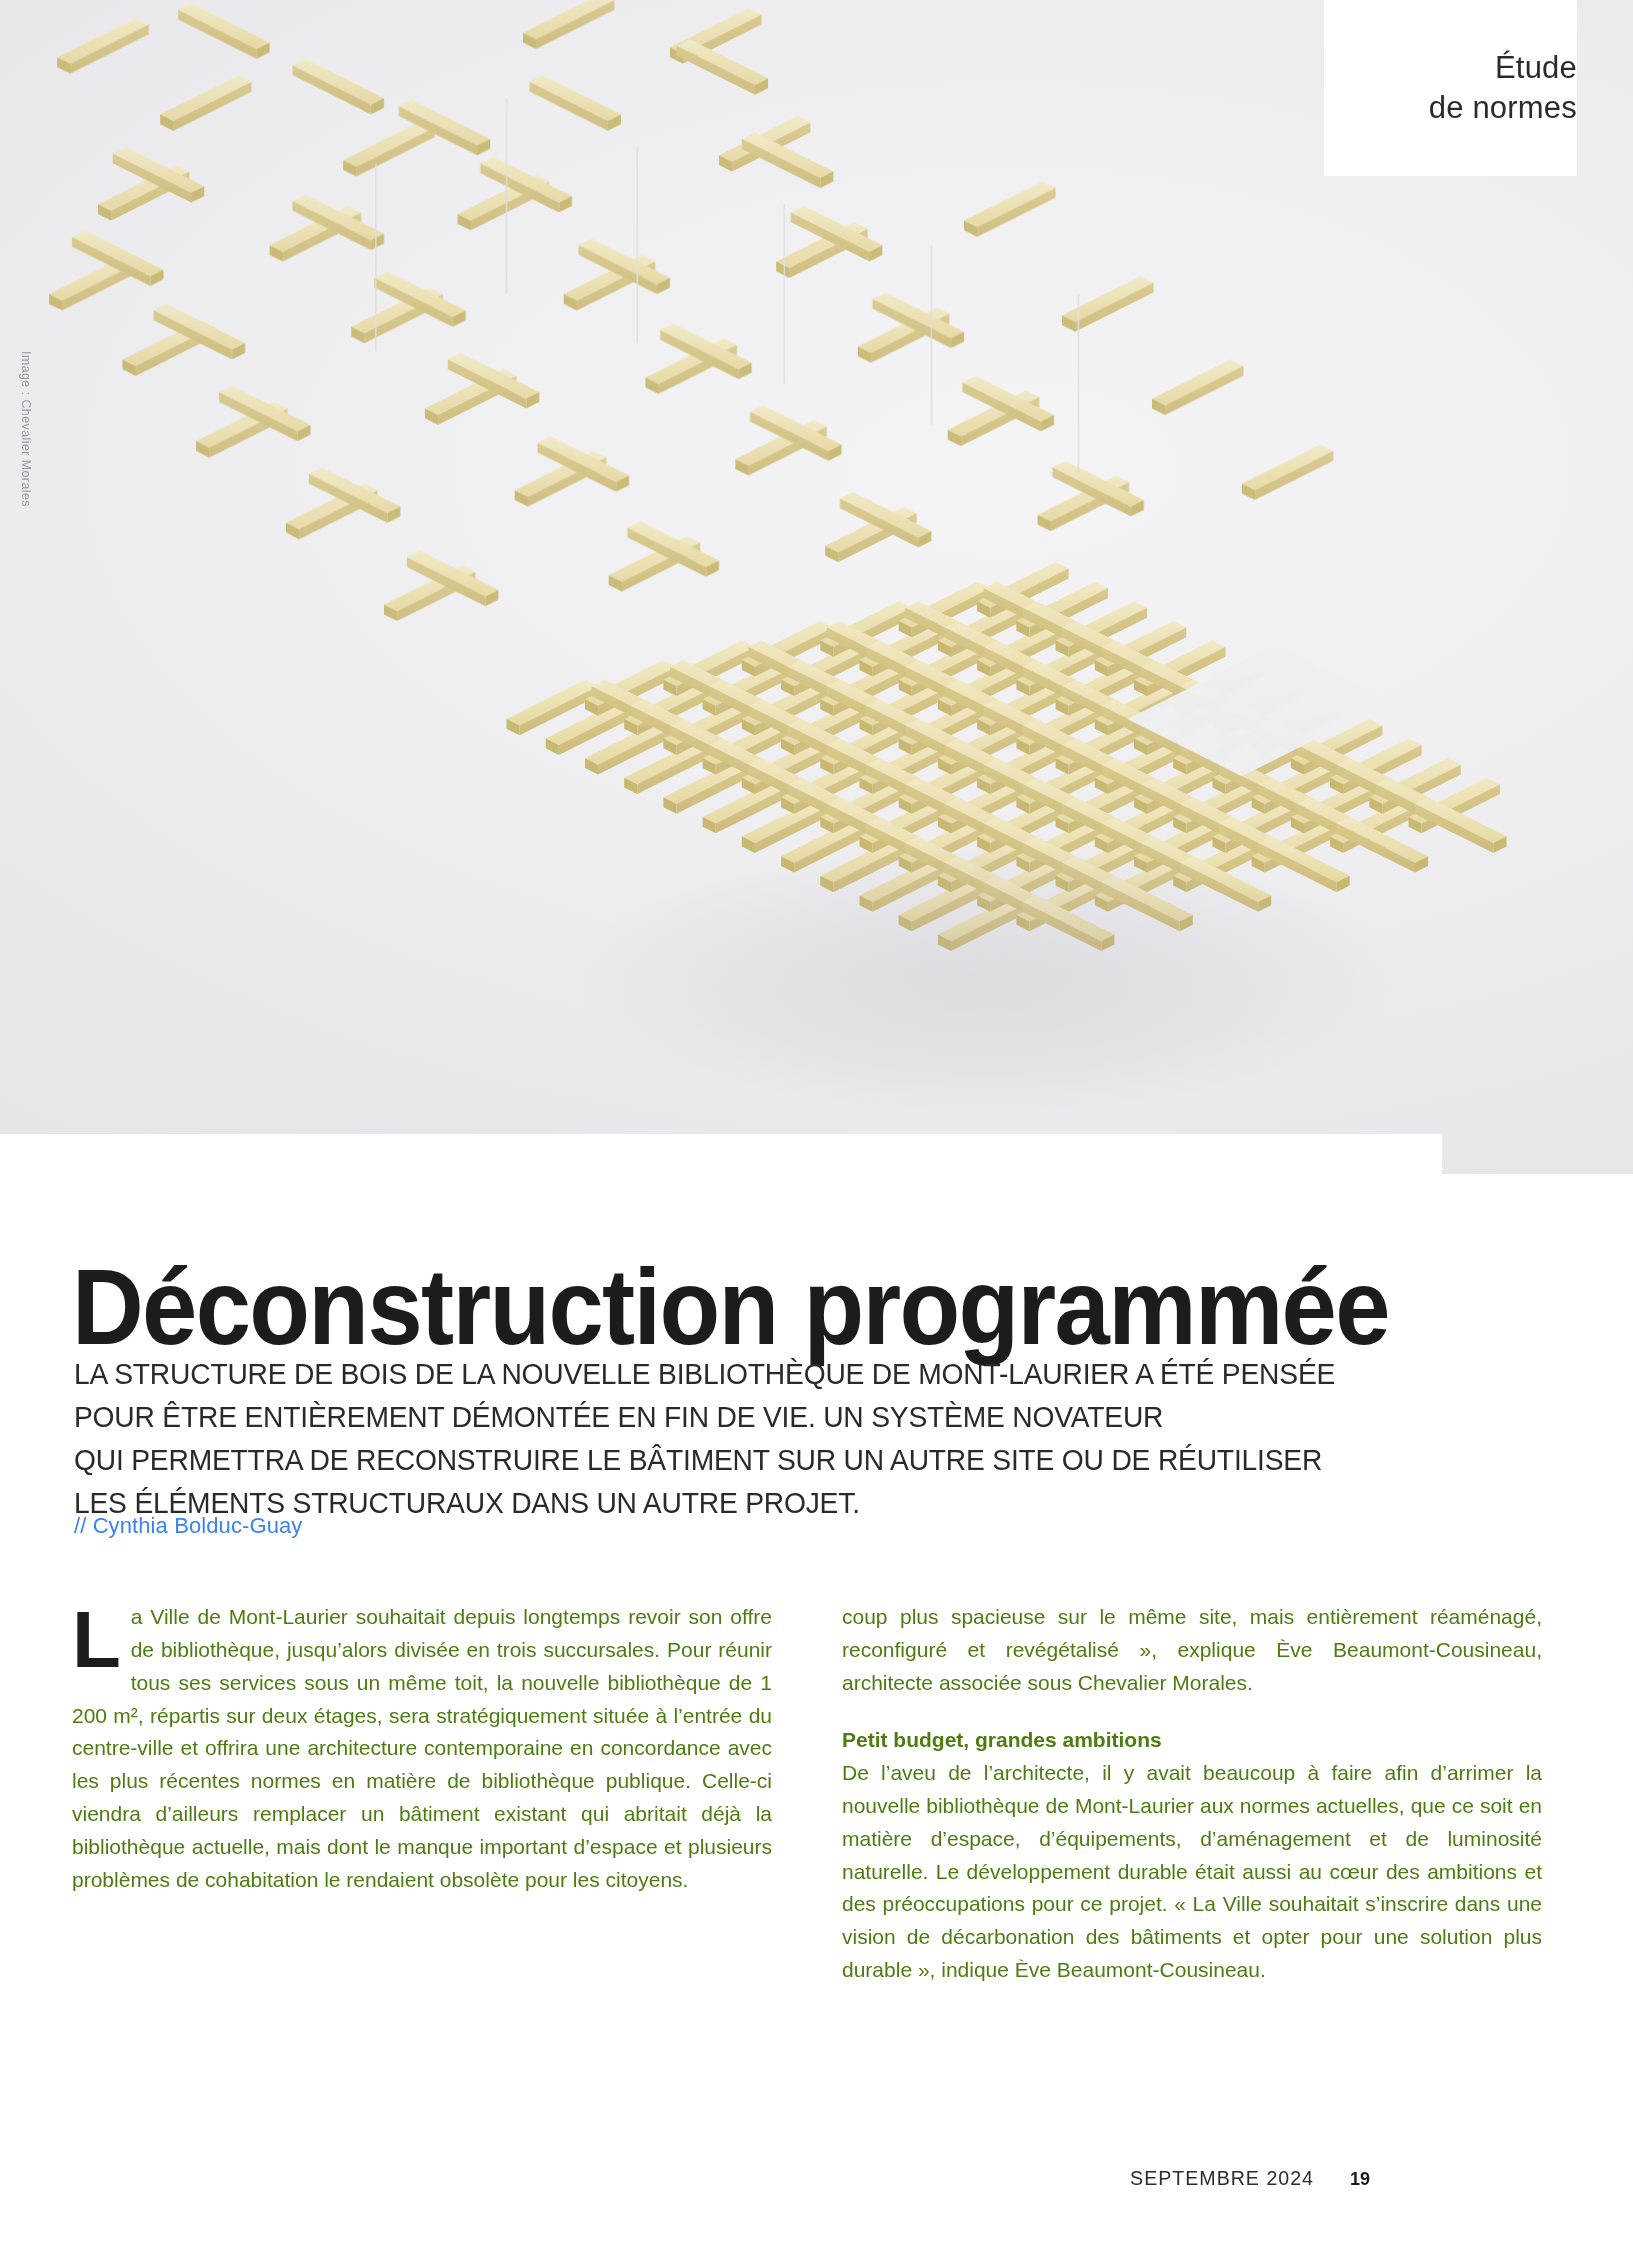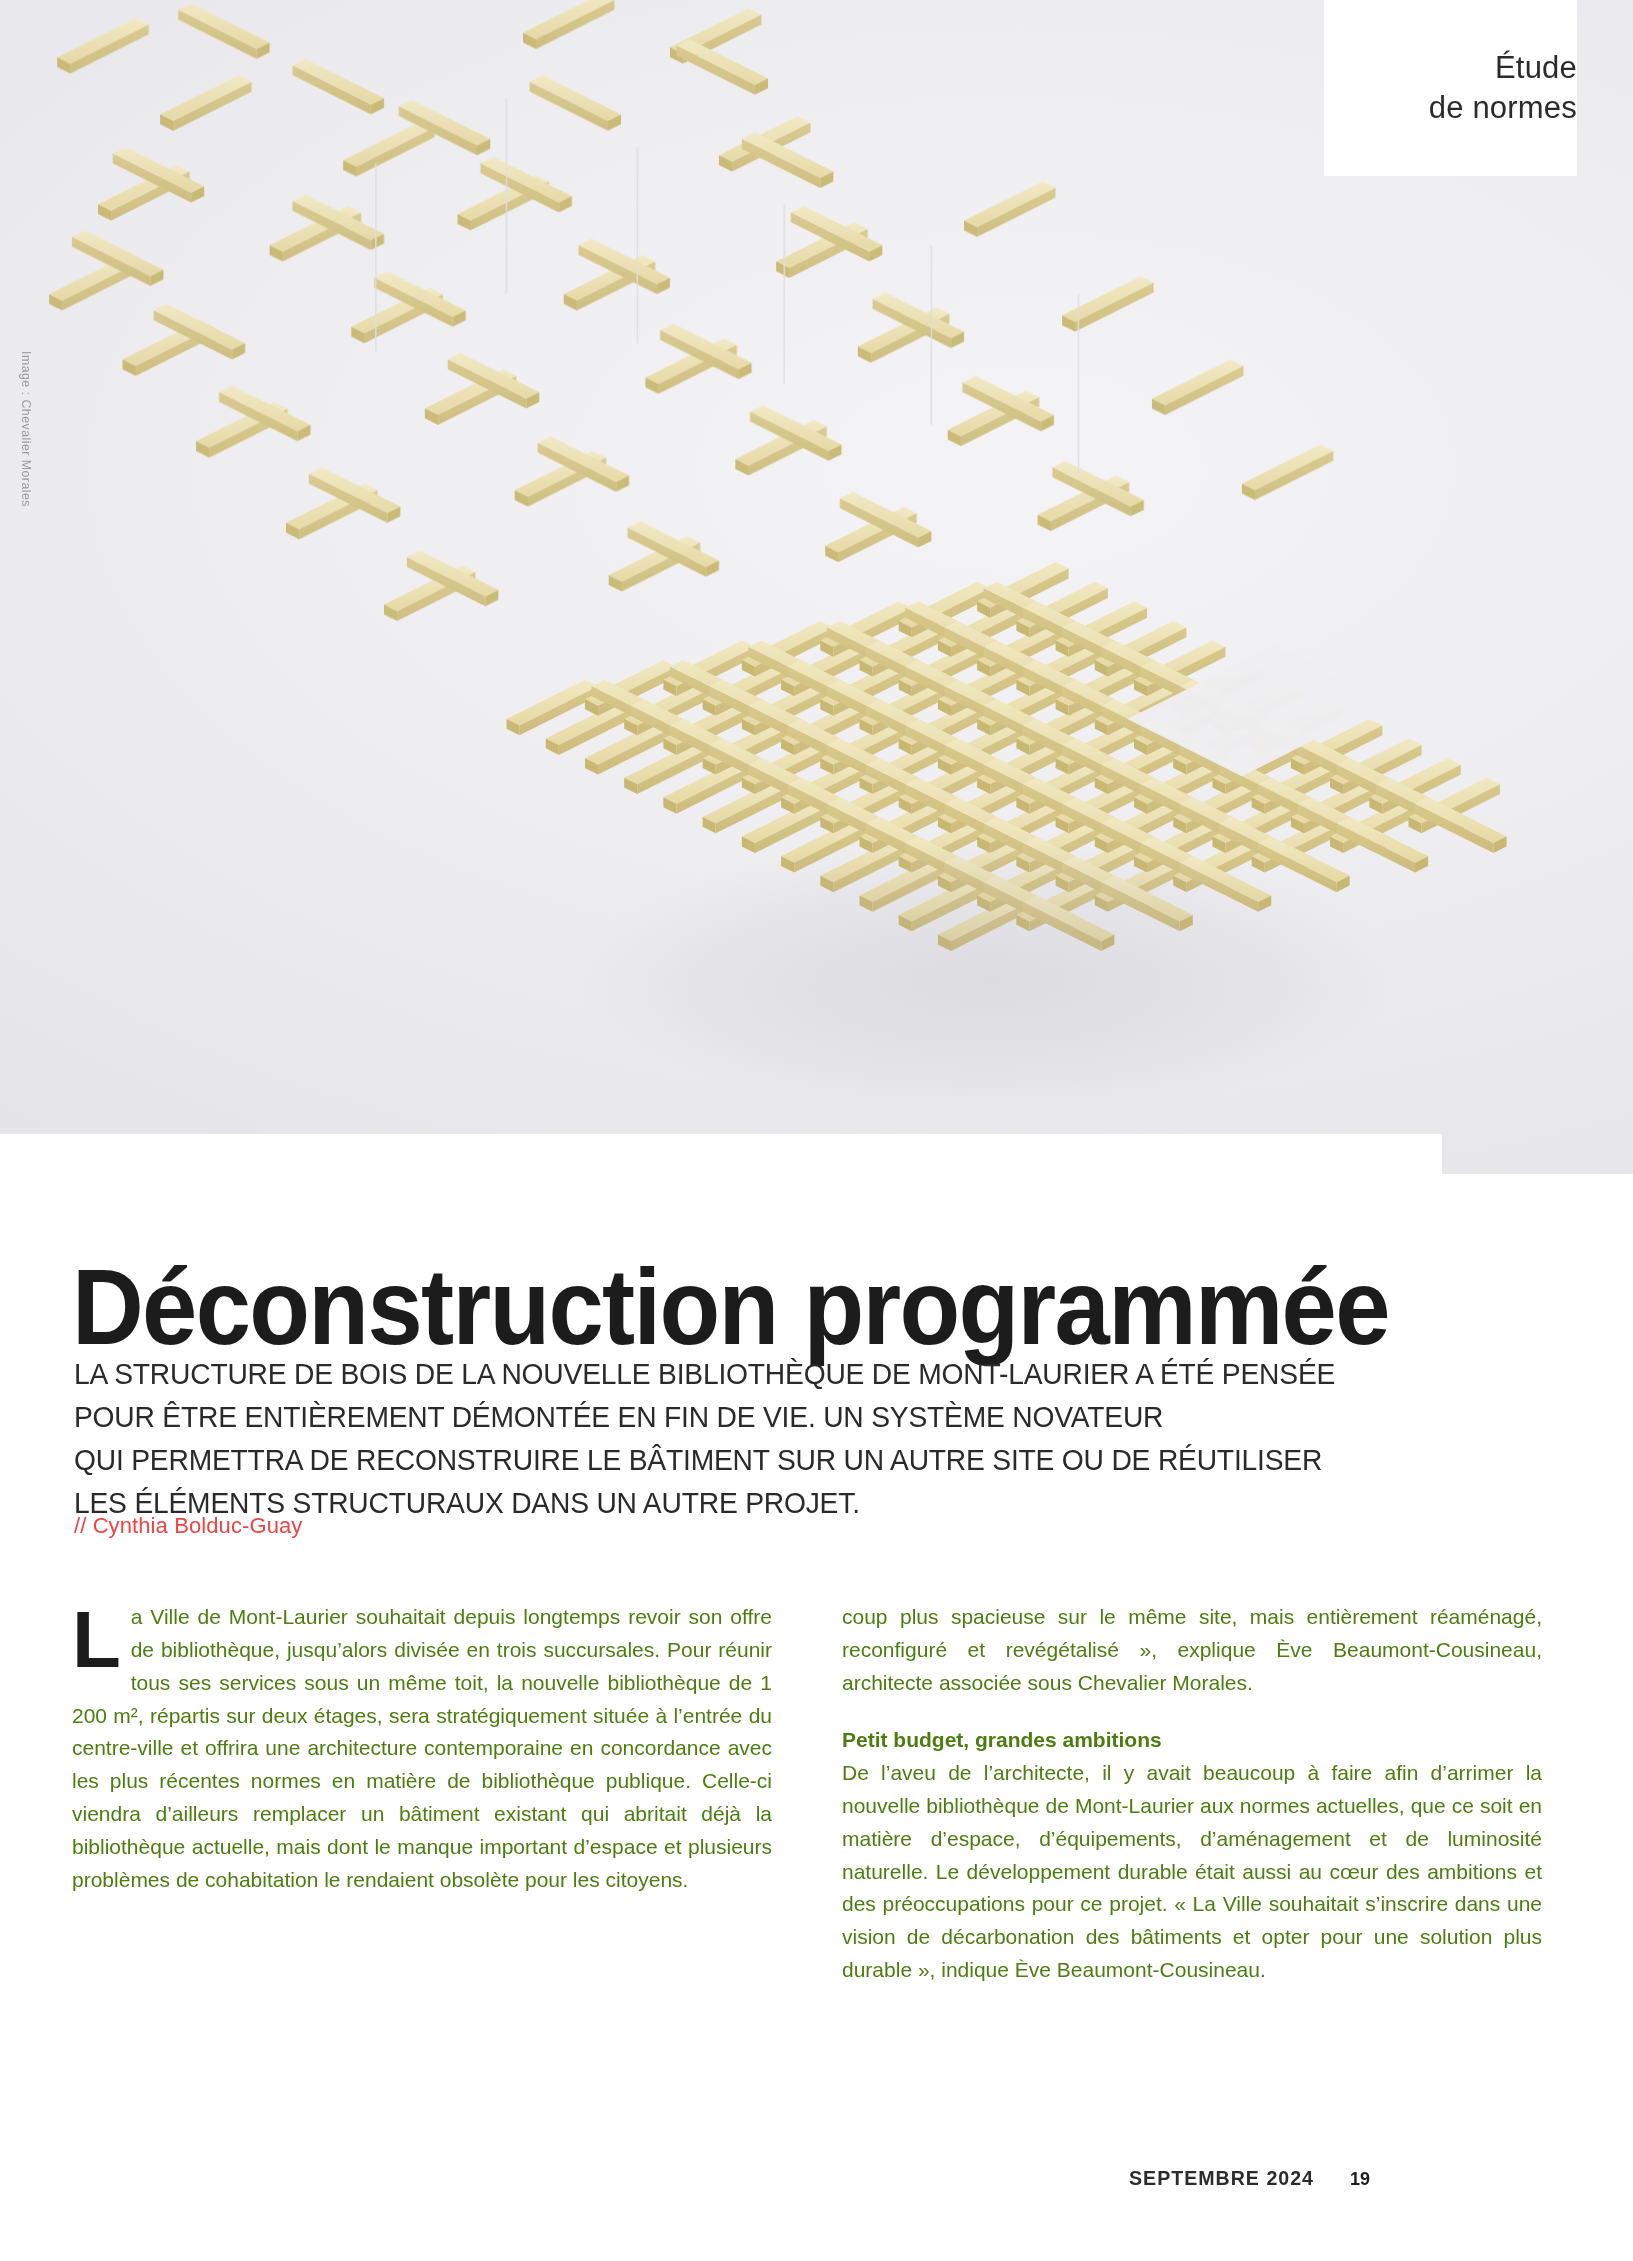--- a/index.html
+++ b/index.html
@@ -115,21 +115,21 @@
     transform: scaleX(0.94);
     transform-origin: left top;
   }
   #deck .deck-line { display: block; white-space: nowrap; }
 
   #byline {
     position: absolute;
     left: 74px;
     top: 379px;
     font-size: 22px;
-    color: #ef4444;
+    color: #3b82f6;
     font-family: "Liberation Sans", sans-serif;
     letter-spacing: 0.1px;
   }
 
   
   #columns {
     position: absolute;
     left: 72px;
     top: 467px;
     width: 1470px;
@@ -174,21 +174,21 @@
   #footer {
     position: absolute;
     right: 72px;
     bottom: 31px;
     display: flex;
     align-items: baseline;
     gap: 36px;
   }
   #footer .issue {
     font-size: 19.6px;
-    font-weight: 700;
+    font-weight: 400;
     letter-spacing: 1px;
     color: #2c2c2c;
     font-family: "Liberation Sans", sans-serif;
   }
   #footer .folio {
     font-size: 18px;
     font-weight: 700;
     color: #1c1c1c;
     font-family: "Liberation Sans", sans-serif;
     text-align: right;

